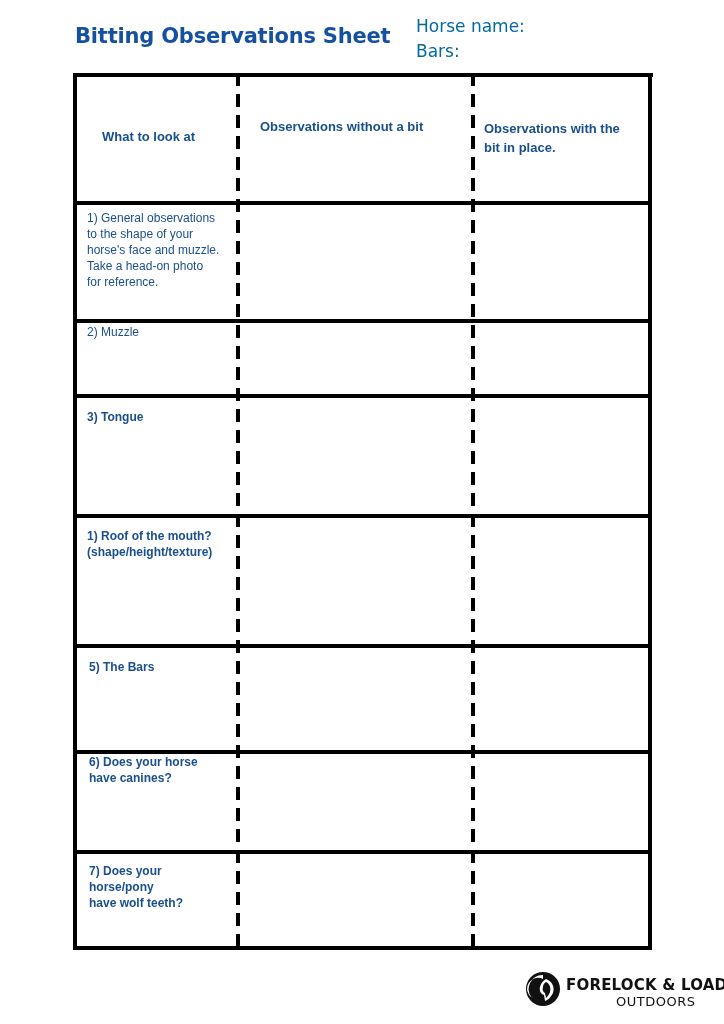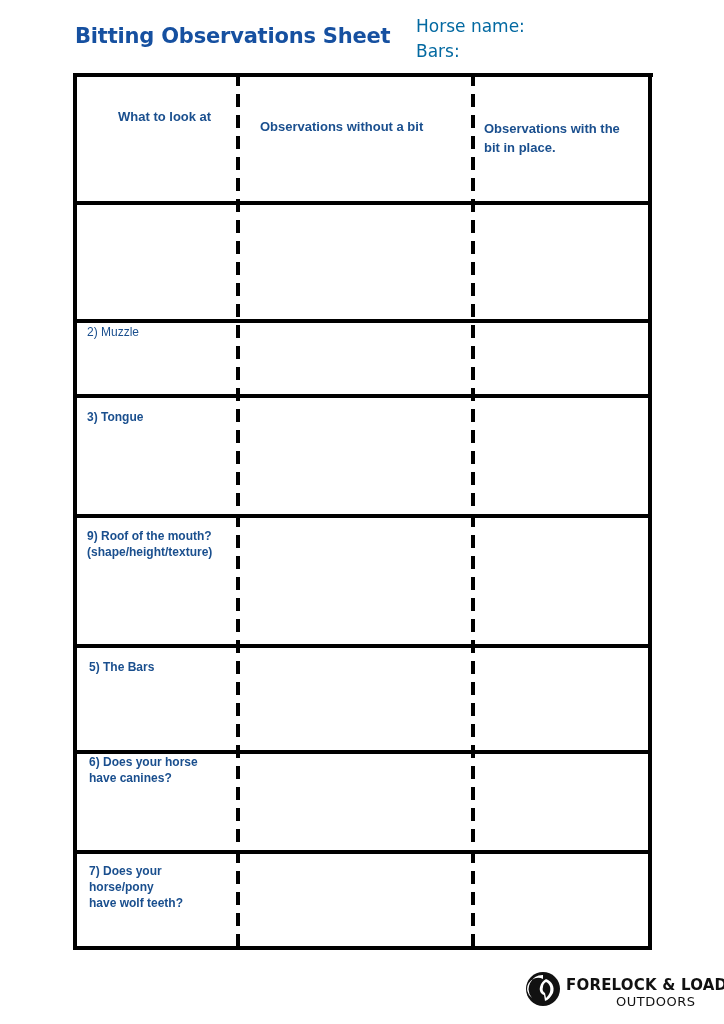--- a/index.html
+++ b/index.html
@@ -38,28 +38,33 @@
   <div class="hline" style="top:571px; width:577px;"></div>
   <div class="hline" style="top:677px; width:577px;"></div>
   <div class="hline" style="top:777px; width:577px;"></div>
   <div class="hline" style="top:873px; width:577px;"></div>
 
   <div class="vline" style="left:0; height:877px;"></div>
   <div class="vline" style="left:575px; height:877px;"></div>
   <div class="dash" style="left:163px;"></div>
   <div class="dash" style="left:398px;"></div>
 
-  <div class="cell hdr" style="left:29px; top:36px;margin-left:16px;">What to look at</div>
+  <div class="cell hdr" style="left:29px; top:56px;">What to look at</div>
   <div class="cell hdr" style="left:187px; top:46px;">Observations without a bit</div>
   <div class="cell hdr cell-text" style="left:411px; top:46px; line-height:19px;">Observations with the
  bit in place.</div>
 
+  <div class="cell cell-text" style="left:14px; top:137px;">1) General observations
+to the shape of your
+horse's face and muzzle.
+Take a head-on photo
+for reference.</div>
   <div class="cell cell-text" style="left:14px; top:251px;"> 2) Muzzle</div>
   <div class="cell cell-text bold" style="left:14px; top:336px;">3) Tongue</div>
-  <div class="cell cell-text bold" style="left:14px; top:455px;">9) Roof of the mouth?
+  <div class="cell cell-text bold" style="left:14px; top:455px;">1) Roof of the mouth?
  (shape/height/texture)</div>
   <div class="cell cell-text bold" style="left:16px; top:586px;">5) The Bars</div>
   <div class="cell cell-text bold" style="left:16px; top:681px;">6) Does your horse
 have canines?</div>
   <div class="cell cell-text bold" style="left:16px; top:790px;">7) Does your
 horse/pony
  have wolf teeth?</div>
 
   <div class="cell" style="left:168px; top:132px; width:229px; height:113px;"></div>
   <div class="cell" style="left:403px; top:132px; width:171px; height:113px;"></div>

